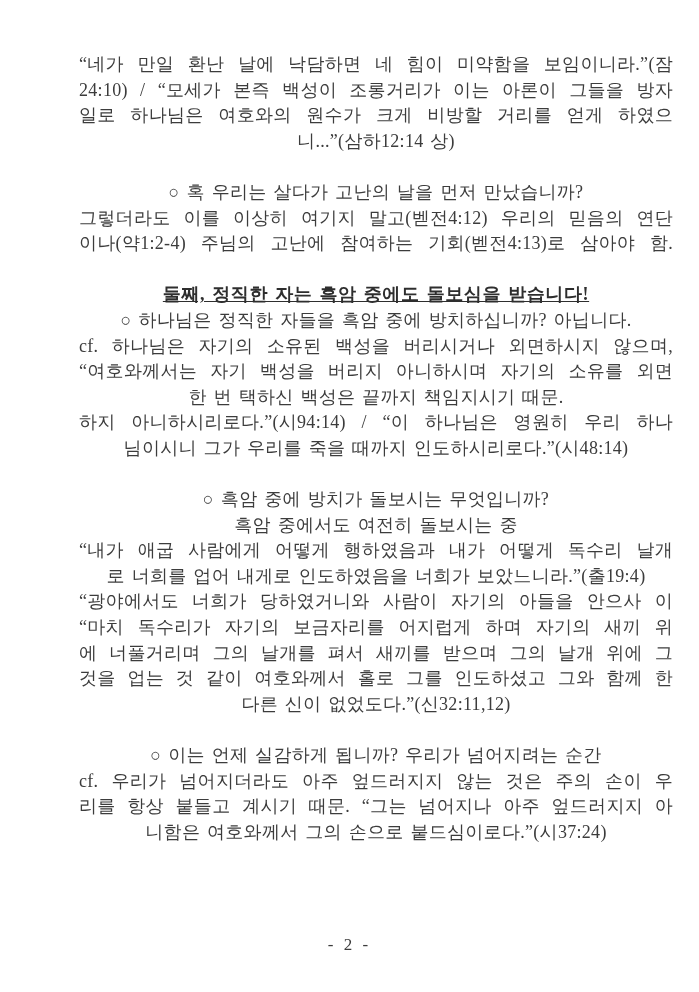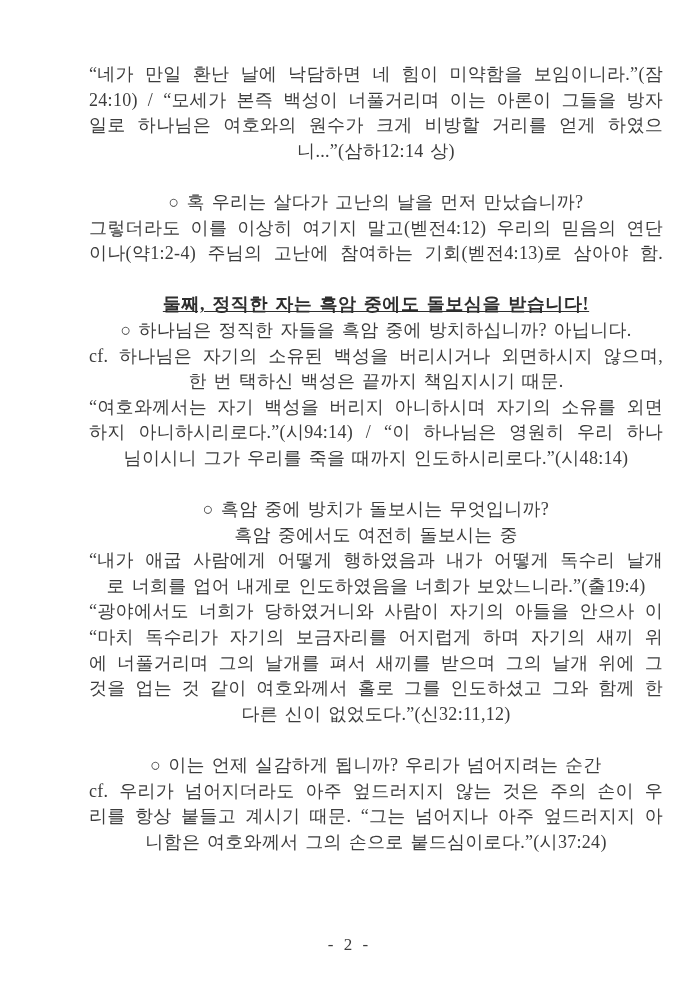--- a/index.html
+++ b/index.html
@@ -19,21 +19,21 @@
     position: absolute;
     inset: 0;
     background: #ffffff;
   }
   .doc {
     position: absolute;
     left: 79px;
     top: 52px;
     width: 594px;
   }
-  .block { margin: 10px; }
+  .block { margin: 0; }
   .block.gap { margin-top: 25.6px; }
   .line {
     font-size: 18px;
     line-height: 25.6px;
     height: 25.6px;
     overflow: hidden;
     letter-spacing: 0.3px;
     word-spacing: 2px;
     text-align: center;
     white-space: nowrap;
@@ -62,35 +62,35 @@
     color: #3c3c3c;
   }
 </style>
 </head>
 <body>
 
 <main class="page">
   <section class="doc" id="doc-body">
       <div class="block">
         <div class="line j">“네가 만일 환난 날에 낙담하면 네 힘이 미약함을 보임이니라.”(잠</div>
-        <div class="line j">24:10) / “모세가 본즉 백성이 너풀거리며 이는 아론이 그들을 방자</div>
+        <div class="line j">24:10) / “모세가 본즉 백성이 조롱거리가 이는 아론이 그들을 방자</div>
         <div class="line j">일로 하나님은 여호와의 원수가 크게 비방할 거리를 얻게 하였으</div>
         <div class="line">니...”(삼하12:14 상)</div>
       </div>
       <div class="block gap">
         <div class="line">○ 혹 우리는 살다가 고난의 날을 먼저 만났습니까?</div>
         <div class="line j">그렇더라도 이를 이상히 여기지 말고(벧전4:12) 우리의 믿음의 연단</div>
         <div class="line j">이나(약1:2-4) 주님의 고난에 참여하는 기회(벧전4:13)로 삼아야 함.</div>
       </div>
       <div class="block gap">
         <div class="line b">둘째, 정직한 자는 흑암 중에도 돌보심을 받습니다!</div>
         <div class="line">○ 하나님은 정직한 자들을 흑암 중에 방치하십니까? 아닙니다.</div>
         <div class="line j">cf. 하나님은 자기의 소유된 백성을 버리시거나 외면하시지 않으며,</div>
+        <div class="line j">“여호와께서는 자기 백성을 버리지 아니하시며 자기의 소유를 외면</div>
         <div class="line">한 번 택하신 백성은 끝까지 책임지시기 때문.</div>
-        <div class="line j">“여호와께서는 자기 백성을 버리지 아니하시며 자기의 소유를 외면</div>
         <div class="line j">하지 아니하시리로다.”(시94:14) / “이 하나님은 영원히 우리 하나</div>
         <div class="line">님이시니 그가 우리를 죽을 때까지 인도하시리로다.”(시48:14)</div>
       </div>
       <div class="block gap">
         <div class="line">○ 흑암 중에 방치가 돌보시는 무엇입니까?</div>
         <div class="line">흑암 중에서도 여전히 돌보시는 중</div>
         <div class="line j">“내가 애굽 사람에게 어떻게 행하였음과 내가 어떻게 독수리 날개</div>
         <div class="line">로 너희를 업어 내게로 인도하였음을 너희가 보았느니라.”(출19:4)</div>
         <div class="line j">“광야에서도 너희가 당하였거니와 사람이 자기의 아들을 안으사 이</div>
         <div class="line j">“마치 독수리가 자기의 보금자리를 어지럽게 하며 자기의 새끼 위</div>

